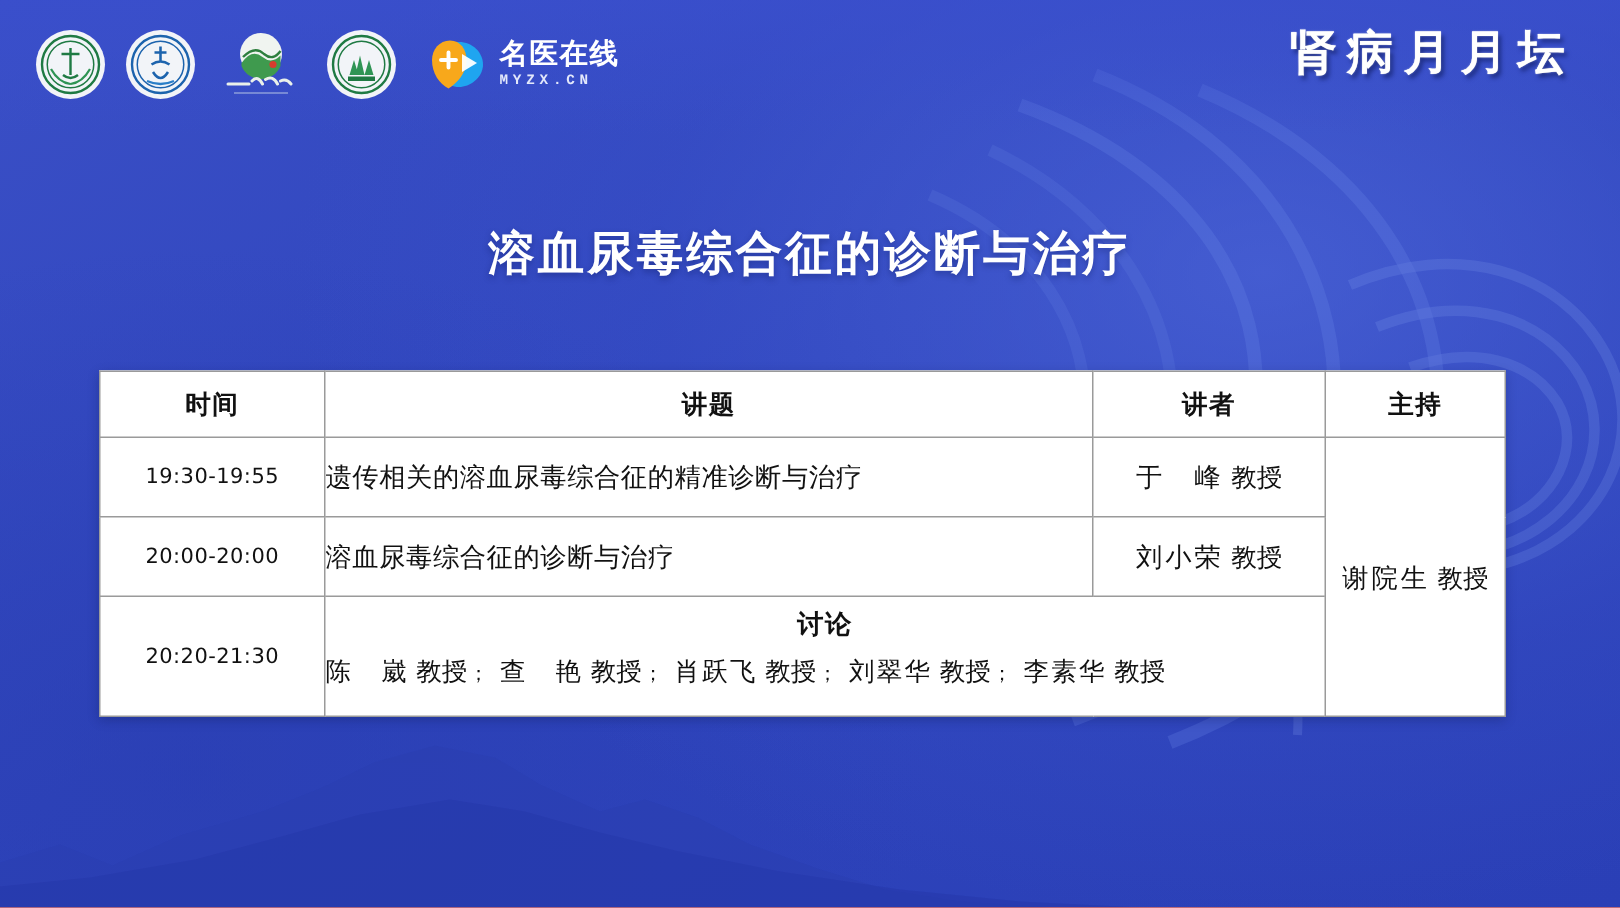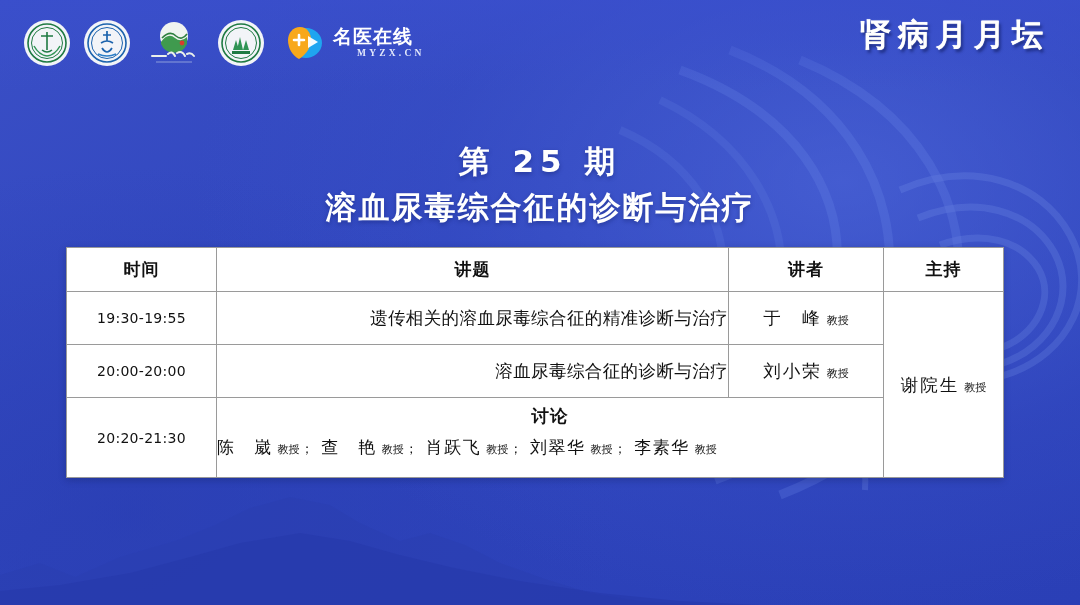--- a/index.html
+++ b/index.html
@@ -95,22 +95,21 @@
     font-weight: 700;
     letter-spacing: 1px;
     font-family: "DejaVu Sans", sans-serif;
   }
   .mz-en {
     color: #e3e8fb;
     font-size: 9.5px;
     font-weight: 700;
     letter-spacing: 3.2px;
     margin-top: 3px;
-    font-family: Liberation Serif, serif;
-    margin-left: 24px;
+    font-family: Liberation Mono, monospace;
   }
 
   .brand {
     position: absolute;
     right: 30px;
     top: 14px;
     font-family: Liberation Serif, serif;
     font-size: 31px;
     font-weight: 700;
     letter-spacing: 7px;
@@ -185,35 +184,35 @@
   }
   .cell-time {
     height: 53px;
     font-size: 14px;
     text-align: center;
     letter-spacing: 0.3px;
     font-family: "DejaVu Sans", sans-serif;
   }
   .cell-topic {
     font-size: 17.5px;
-    text-align: right;
+    text-align: left;
     letter-spacing: 0.4px;
   }
   .cell-speaker {
     font-size: 17.5px;
     text-align: center;
     white-space: nowrap;
   }
   .cell-host {
     font-size: 17.5px;
     text-align: center;
     white-space: nowrap;
   }
   .rank {
-    font-size: 11px;
+    font-size: 17px;
     margin-left: 5px;
     letter-spacing: 0;
   }
   .spk-name { letter-spacing: 2px; }
 
   
   .discuss-cell { padding: 6px 0 18px 0; }
   .discuss-title {
     font-size: 17.5px;
     font-weight: 700;
@@ -328,21 +327,20 @@
           <span class="mz-en">MYZX.CN</span>
         </span>
       </span>
 
     </div>
 
     <div class="brand">肾病月月坛</div>
   </div>
 
   <div class="title-block">
-    <div class="title-issue">第 25 期</div>
     <div class="title-main">溶血尿毒综合征的诊断与治疗</div>
   </div>
 
   <div class="table-wrap">
     <table class="schedule">
       <colgroup>
         <col class="col-time">
           <col class="col-topic">
           <col class="col-spk">
           <col class="col-host">

